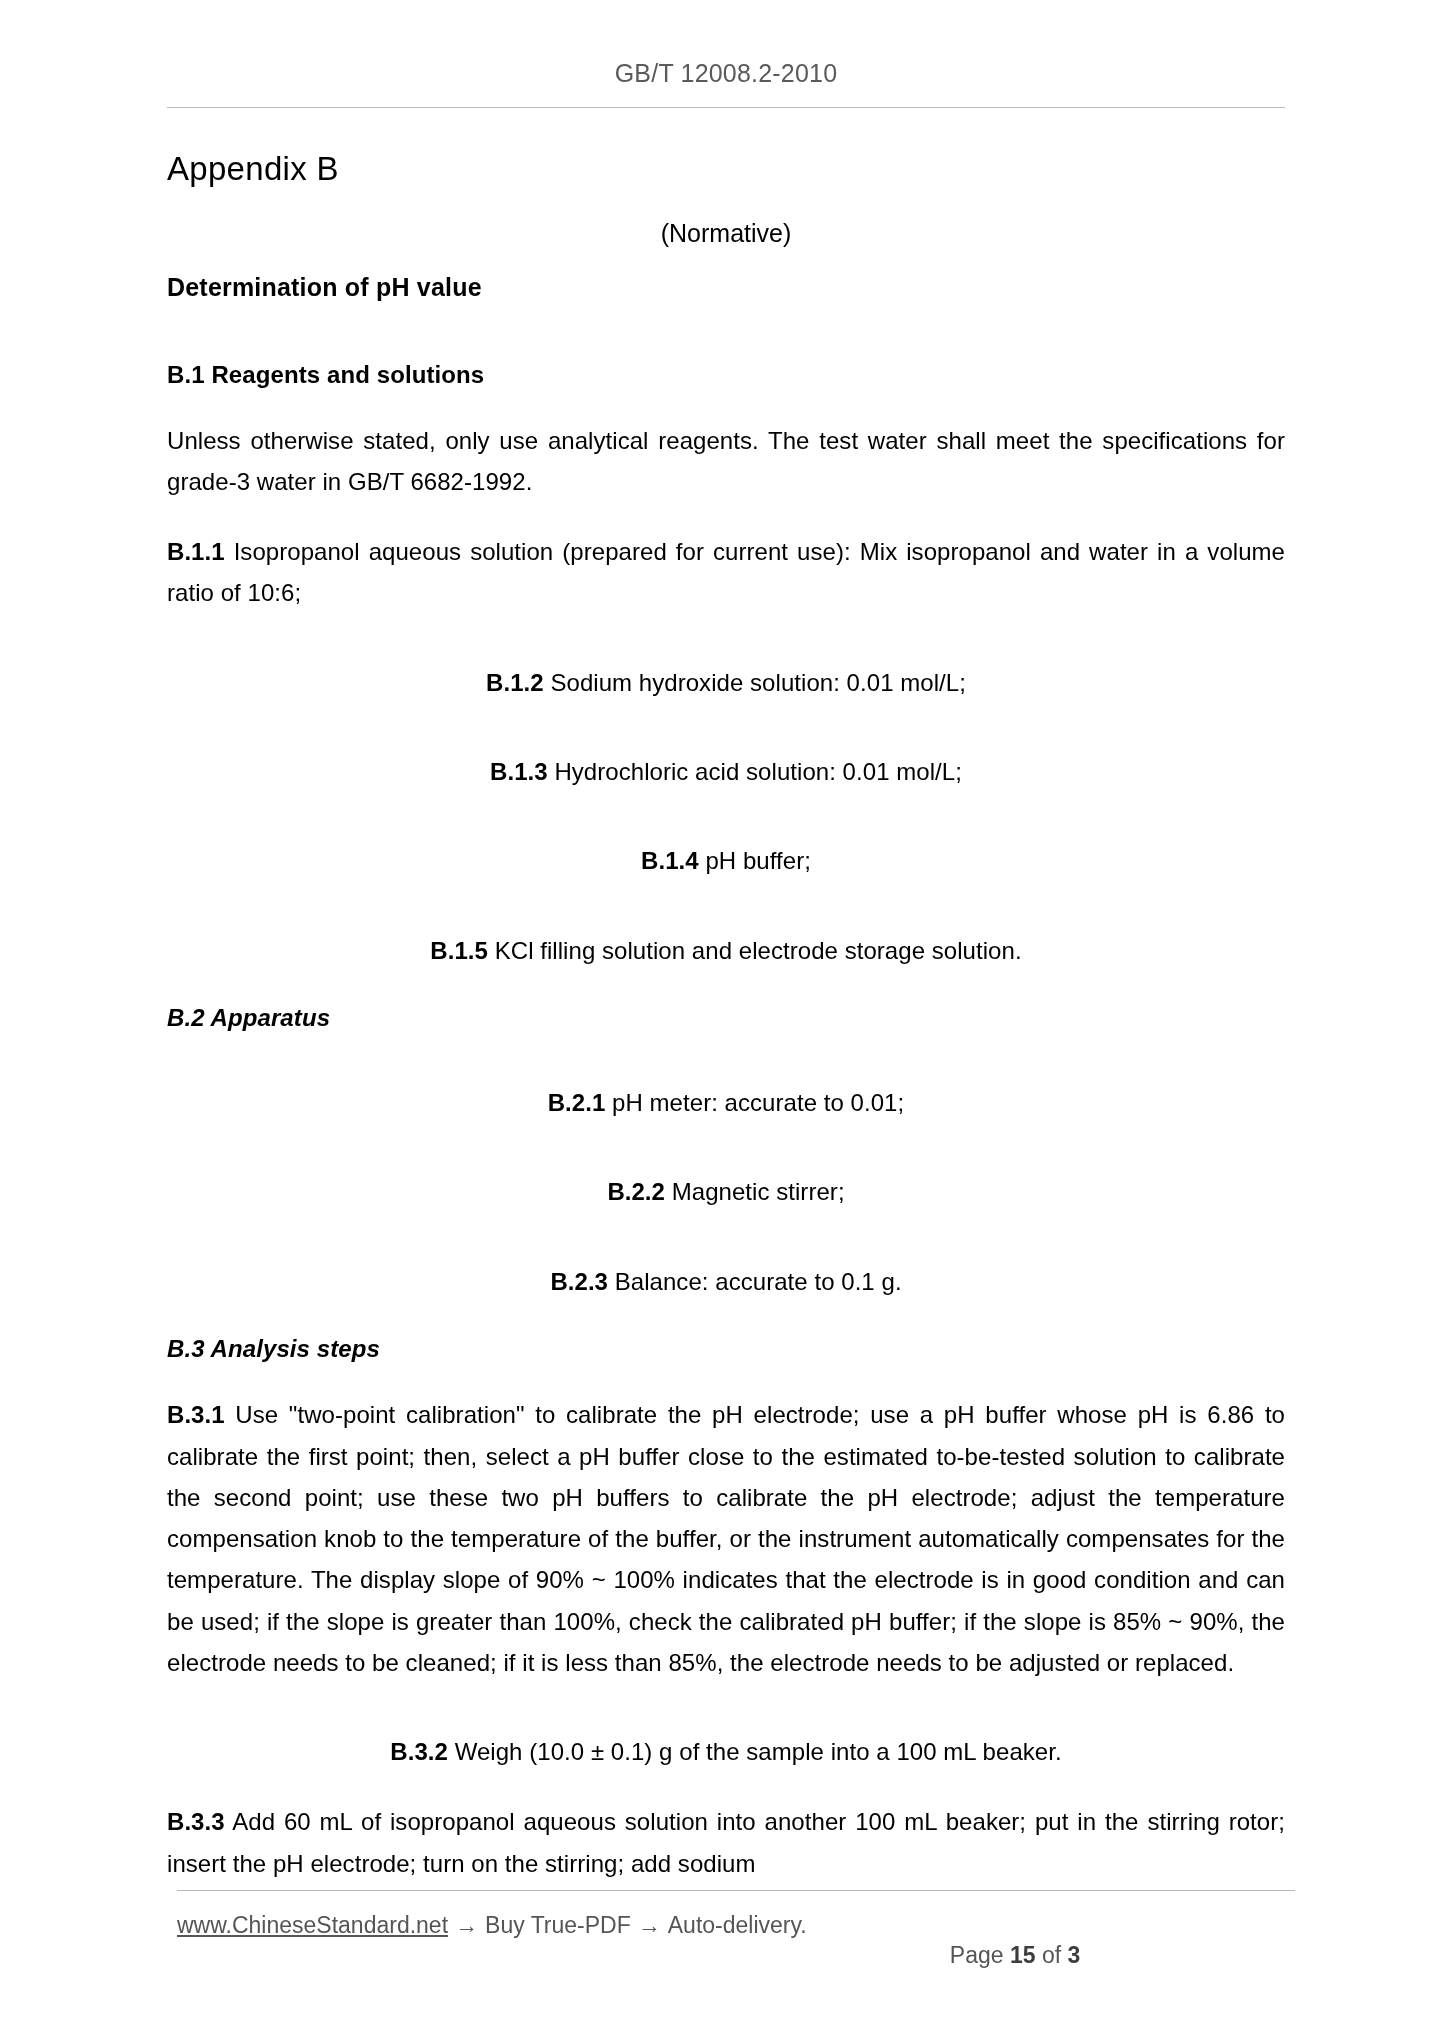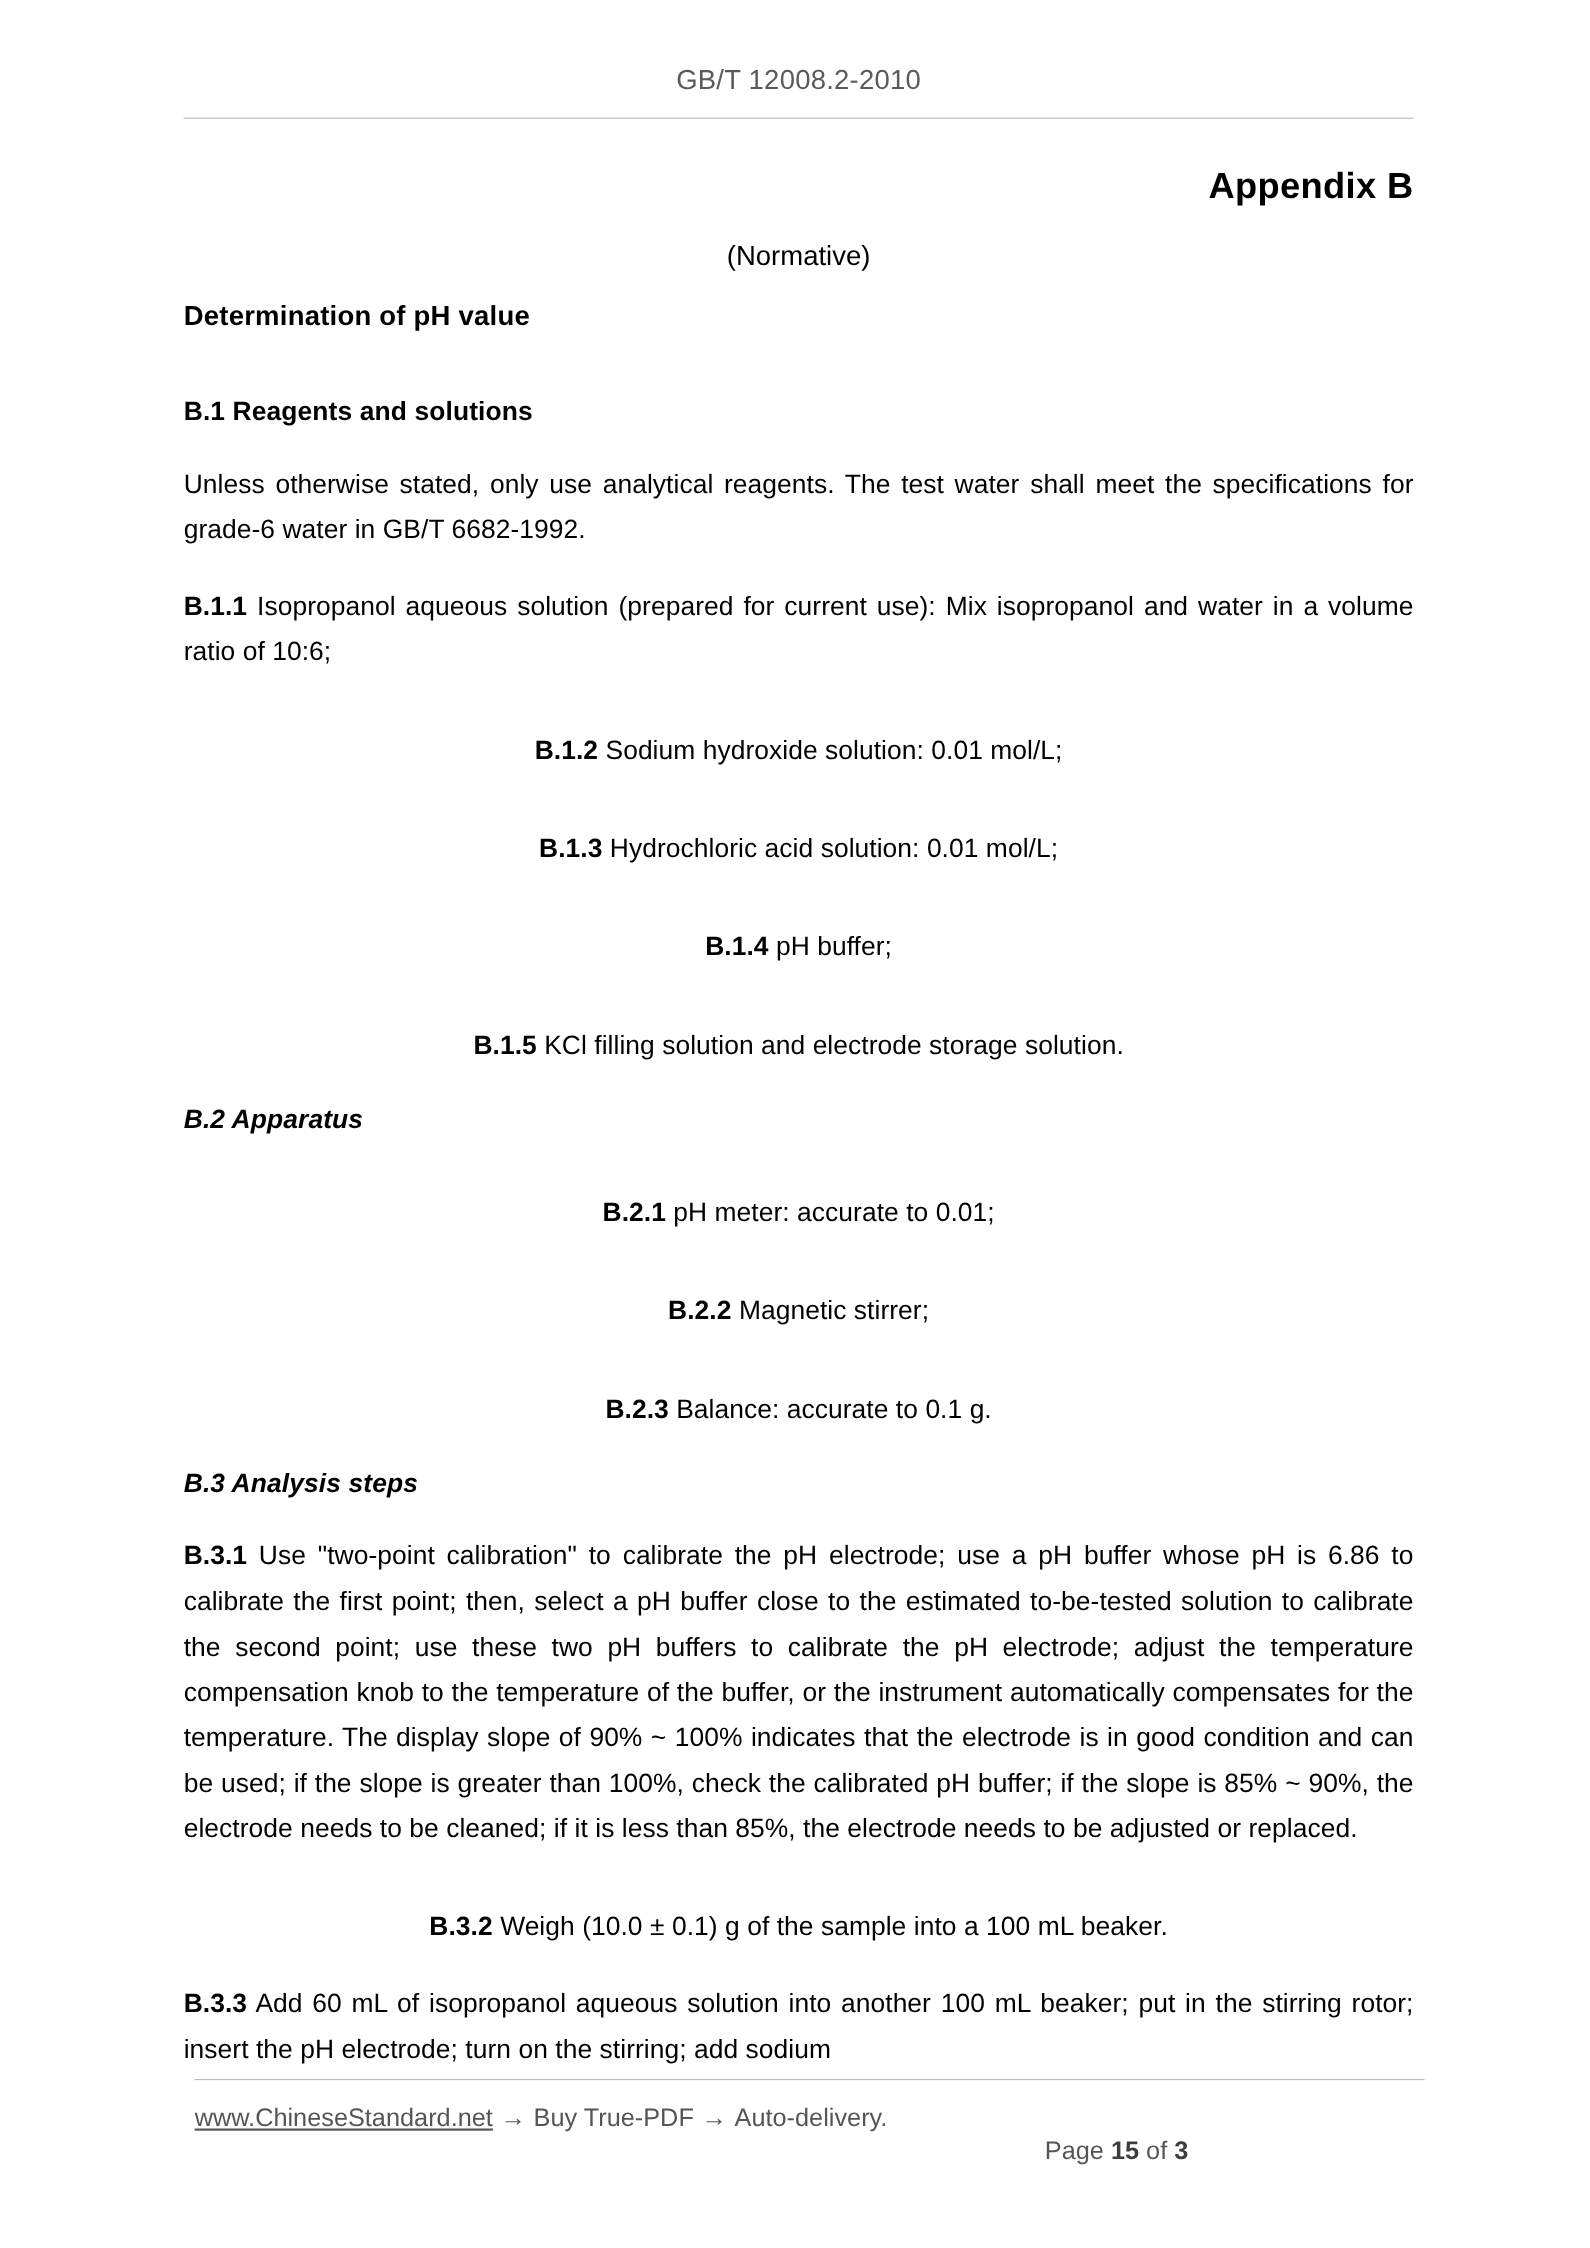--- a/index.html
+++ b/index.html
@@ -46,23 +46,23 @@
 
   
   .content {
     position: absolute;
     top: 128px;
     left: 167px;
     width: 1118px;
   }
 
   .doc-title {
-    text-align: right;
+    text-align: left;
     font-size: 33px;
-    font-weight: bold;
+    font-weight: normal;
     line-height: 1.25;
     margin: 20px 0 0 0;
     letter-spacing: 0.3px;
   }
   .doc-subtitle {
     text-align: center;
     font-size: 25px;
     font-weight: normal;
     line-height: 1.3;
     margin: 28px 0 0 0;
@@ -162,21 +162,21 @@
   <div class="content">
 
     <div class="doc-title">Appendix B</div>
 
     <div class="doc-subtitle">(Normative)</div>
 
     <div class="doc-subtitle2">Determination of pH value</div>
 
     <div class="section-heading gap-sec-before">B.1 Reagents and solutions</div>
 
-    <p class="para gap-head-after">Unless otherwise stated, only use analytical reagents. The test water shall meet the specifications for grade-6 water in GB/T 6682-1992.</p>
+    <p class="para gap-head-after">Unless otherwise stated, only use analytical reagents. The test water shall meet the specifications for grade-3 water in GB/T 6682-1992.</p>
 
     <p class="para gap-item">
       <span class="num">B.1.1</span><span> Isopropanol aqueous solution (prepared for current use): Mix isopropanol and water in a volume ratio of 10:6;</span>
     </p>
 
     <p class="para nojustify gap-item">
       <span class="num">B.1.2</span><span> Sodium hydroxide solution: 0.01 mol/L;</span>
     </p>
 
     <p class="para nojustify gap-item">

